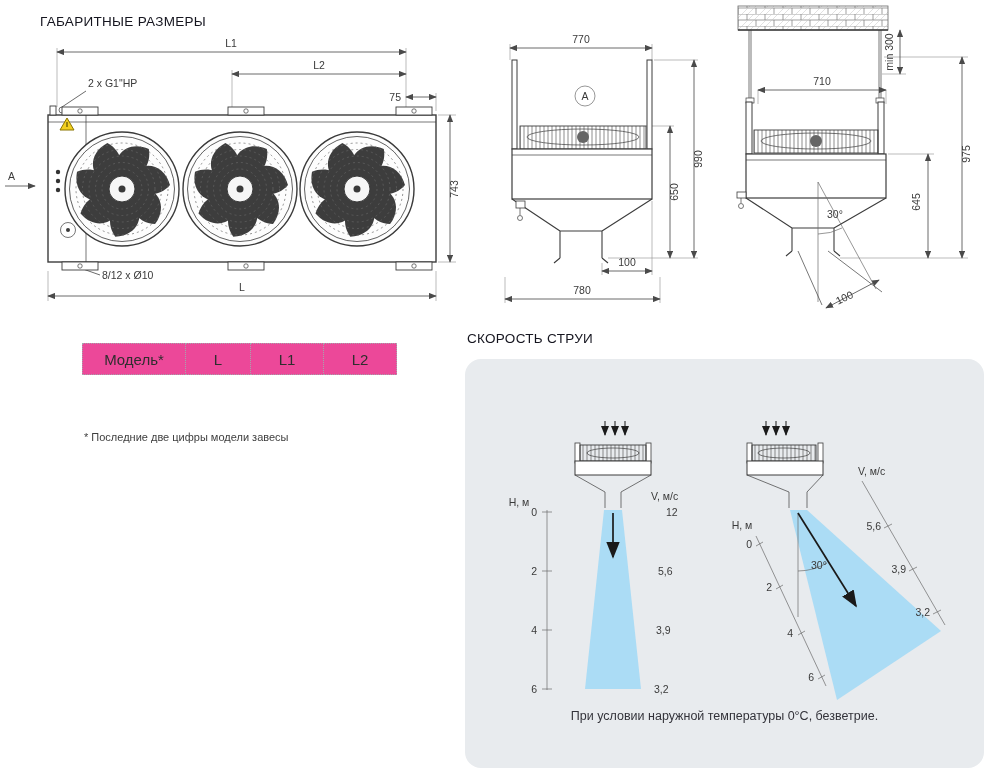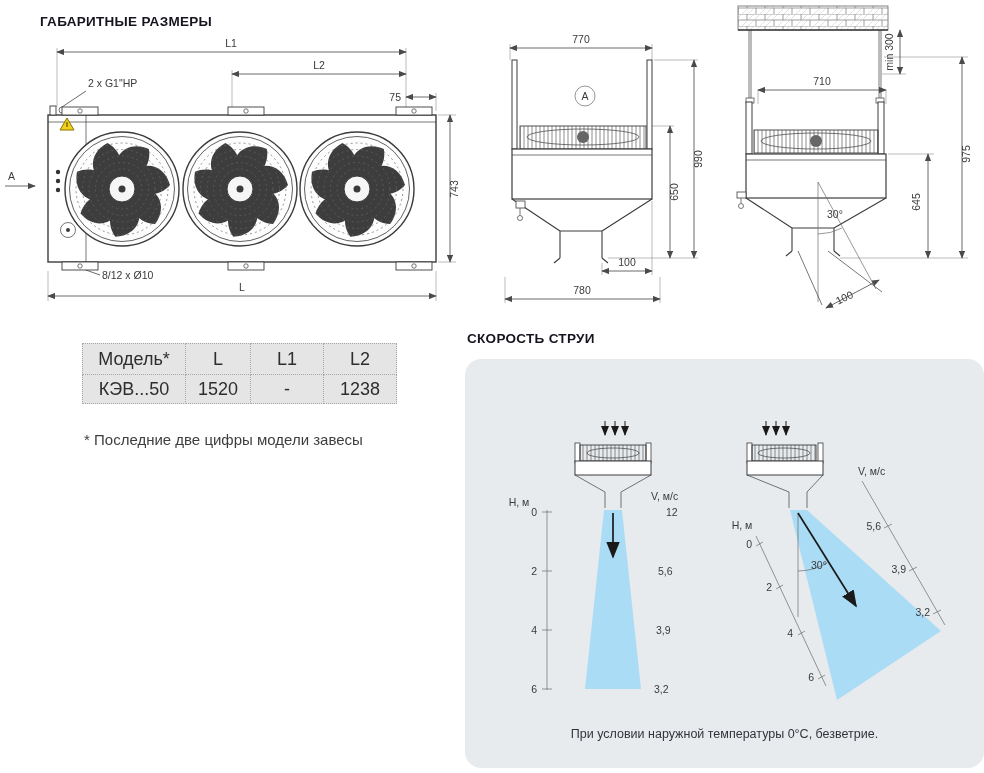--- a/index.html
+++ b/index.html
@@ -1,34 +1,34 @@
 <!DOCTYPE html>
 <html><head>
 <meta charset="utf-8">
 <style>
   html,body{margin:0;padding:0}
   body{width:984px;height:773px;position:relative;background:#fff;
        font-family:"Liberation Sans",sans-serif;overflow:hidden}
   .abs{position:absolute}
-  .sec-heading{font-size:13.5px;font-weight:700;color:#15151f;letter-spacing:.3px}
+  .sec-heading{font-size:13.5px;font-weight:400;color:#15151f;letter-spacing:.3px}
   svg{display:block;overflow:visible}
   svg text{font-size:10.5px;fill:#3a3a3a;font-family:"Liberation Sans",sans-serif}
   .draw{stroke:#3c3c3c;stroke-width:1.1;fill:none}
   .draw2{stroke:#3c3c3c;stroke-width:.7;fill:none}
   .dim{stroke:#5a5a5a;stroke-width:.9;fill:none}
   .ext{stroke:#8f8f8f;stroke-width:.6;fill:none}
   .thin{stroke:#6a6a6a;stroke-width:.7;fill:none}
-  .dims-table{border-collapse:collapse;font-size:18px;color:#2e2e2e;background:#e5e5e5}
+  .dims-table{border-collapse:collapse;font-size:15px;color:#2e2e2e;background:#ec4899}
   .dims-table th,.dims-table td{border:1px dotted #a3a7ad;text-align:center;font-weight:400;padding:0}
   .dims-table th{height:30px}
   .dims-table td{height:28px}
   .col-model{width:102px}.col-l{width:64px}.col-l1{width:72px}.col-l2{width:72px}
-  .footnote{font-size:15px;color:#3e3e3e}
+  .footnote{font-size:11px;color:#3e3e3e}
   .jet-panel{background:#e8ebee;border-radius:16px}
-  .jet-caption{text-align:center;font-size:12.5px;color:#33333a;margin-top:22px}
+  .jet-caption{text-align:center;font-size:12.5px;color:#33333a;margin-top:4px}
 </style>
 </head>
 <body>
 
 <div class="abs sec-heading" style="left:40px;top:14px">ГАБАРИТНЫЕ РАЗМЕРЫ</div>
 <div class="abs sec-heading" style="left:467px;top:331px">СКОРОСТЬ СТРУИ</div>
 
 <div class="abs" style="left:0;top:33px">
 <svg width="465" height="280" viewBox="0 0 465 280">
   <defs>
@@ -262,26 +262,20 @@
 <table class="dims-table abs" style="left:82px;top:343px">
   <thead>
     <tr>
       <th class="col-model">Модель*</th>
       <th class="col-l">L</th>
       <th class="col-l1">L1</th>
       <th class="col-l2">L2</th>
     </tr>
   </thead>
   <tbody>
-    <tr>
-      <td>КЭВ...50</td>
-      <td>1520</td>
-      <td>-</td>
-      <td>1238</td>
-    </tr>
   </tbody>
 </table>
 <div class="abs footnote" style="left:84px;top:431px">* Последние две цифры модели завесы</div>
 
 <div class="abs jet-panel" style="left:465px;top:359px;width:519px;height:409px">
 <svg width="519" height="346" viewBox="0 0 519 346">
   <defs>
     <marker id="jpB" viewBox="0 0 10 8" markerWidth="10" markerHeight="8" refX="9" refY="4" orient="auto-start-reverse">
       <path d="M0,0 L10,4 L0,8 Z" fill="#1a1a1a"></path>
     </marker>

